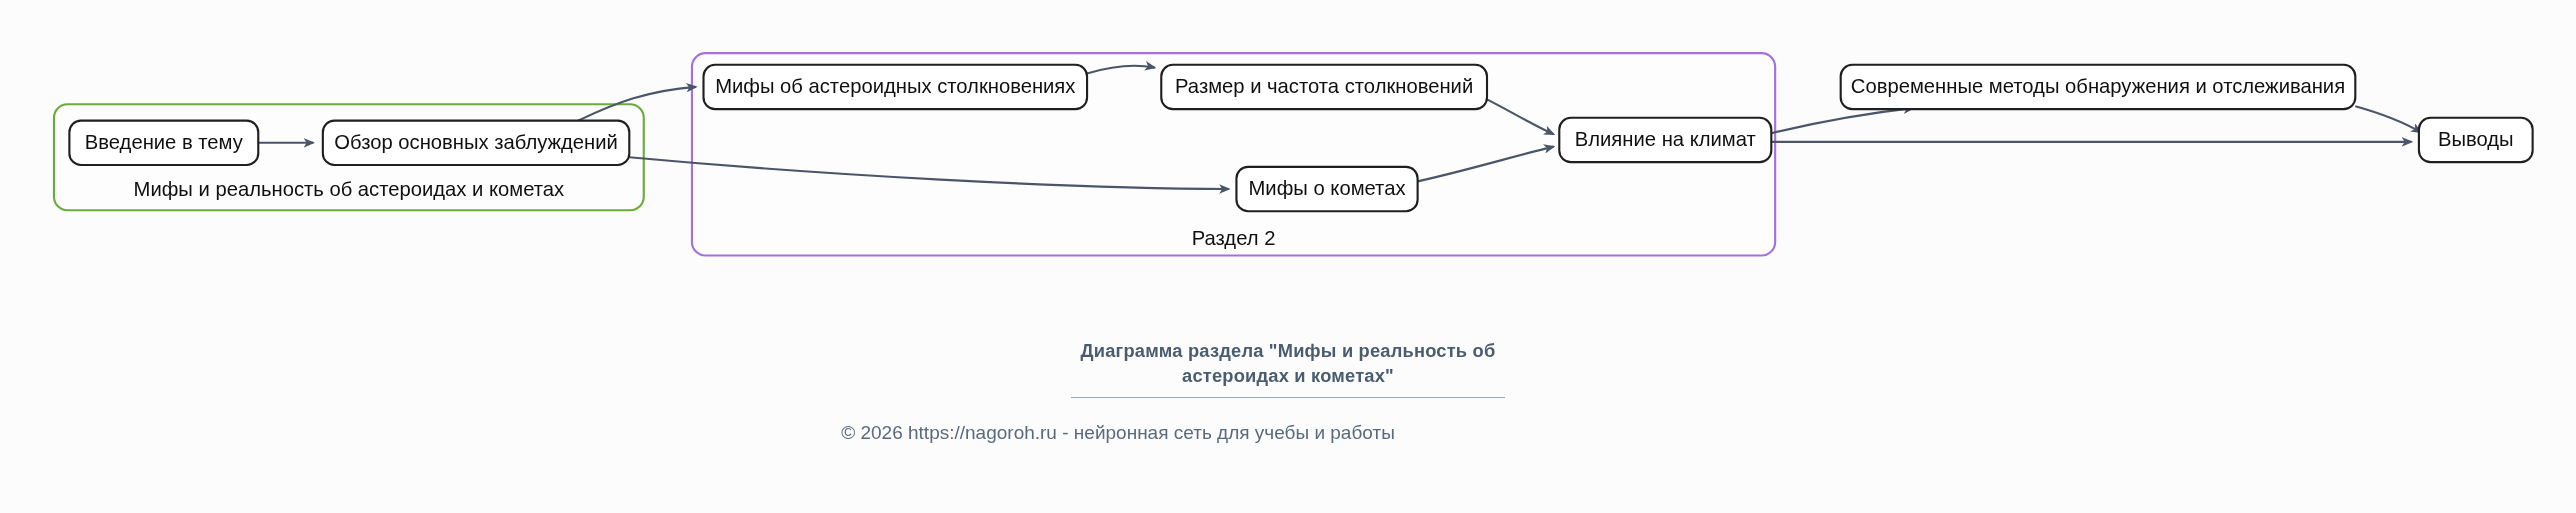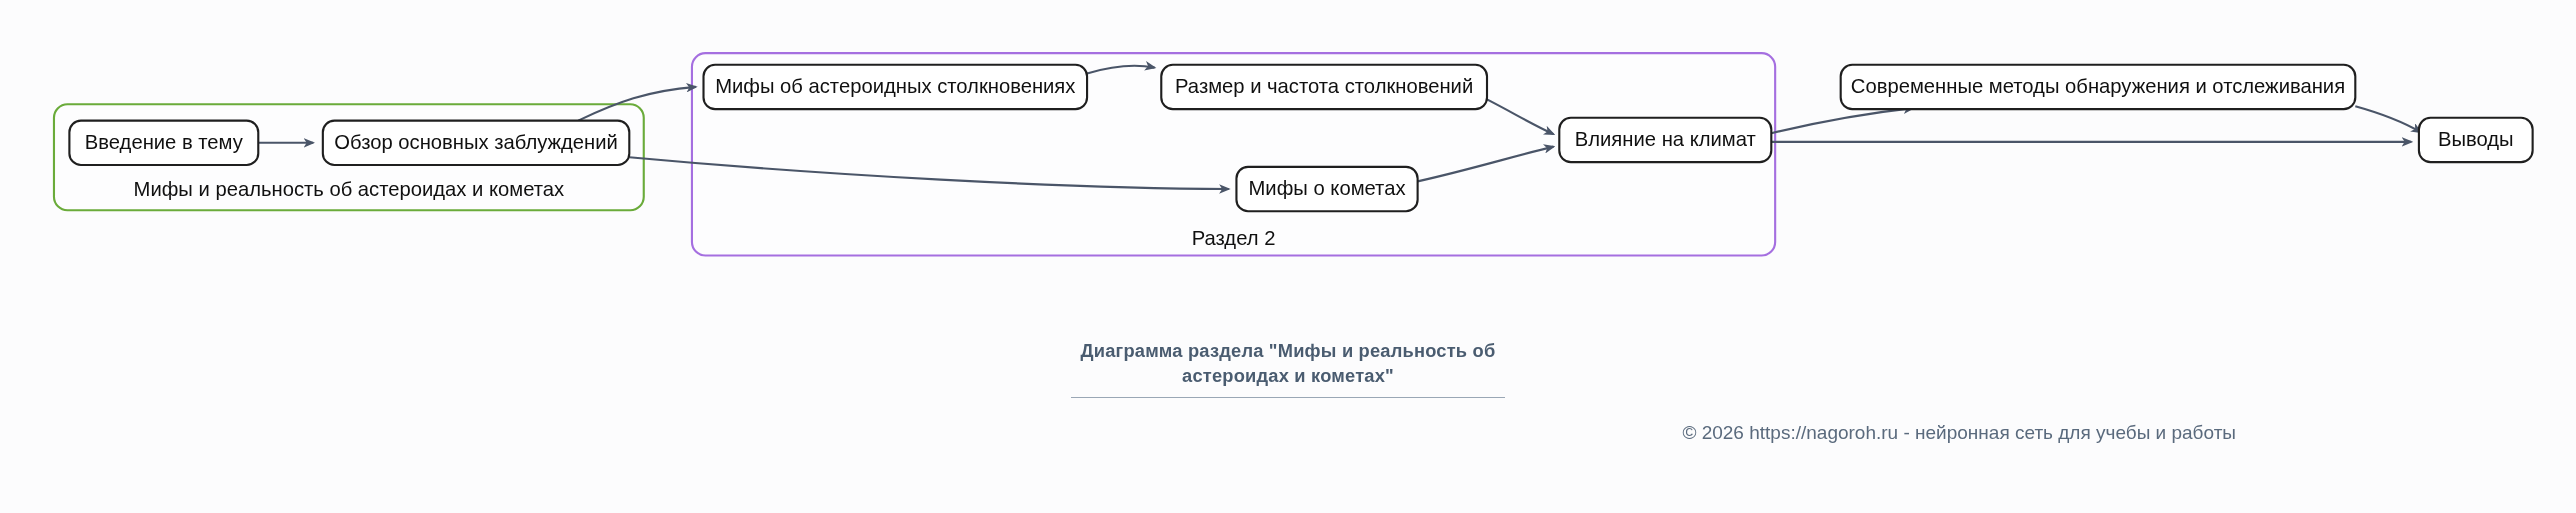--- a/index.html
+++ b/index.html
@@ -78,21 +78,21 @@
     left: 50%;
     transform: translateX(-50%);
     width: 434px;
     border-top: 1px solid #9aa7b5;
   }
   .footer-copy {
     position: absolute;
     top: 422px;
     left: 0;
     width: 2236px;
-    text-align: right;
+    text-align: center;
     font-family: "Liberation Sans", sans-serif;
     font-size: 19px;
     color: #5a6a7d;
   }
 </style>
 </head>
 <body>
 
 <div id="stage">
 

